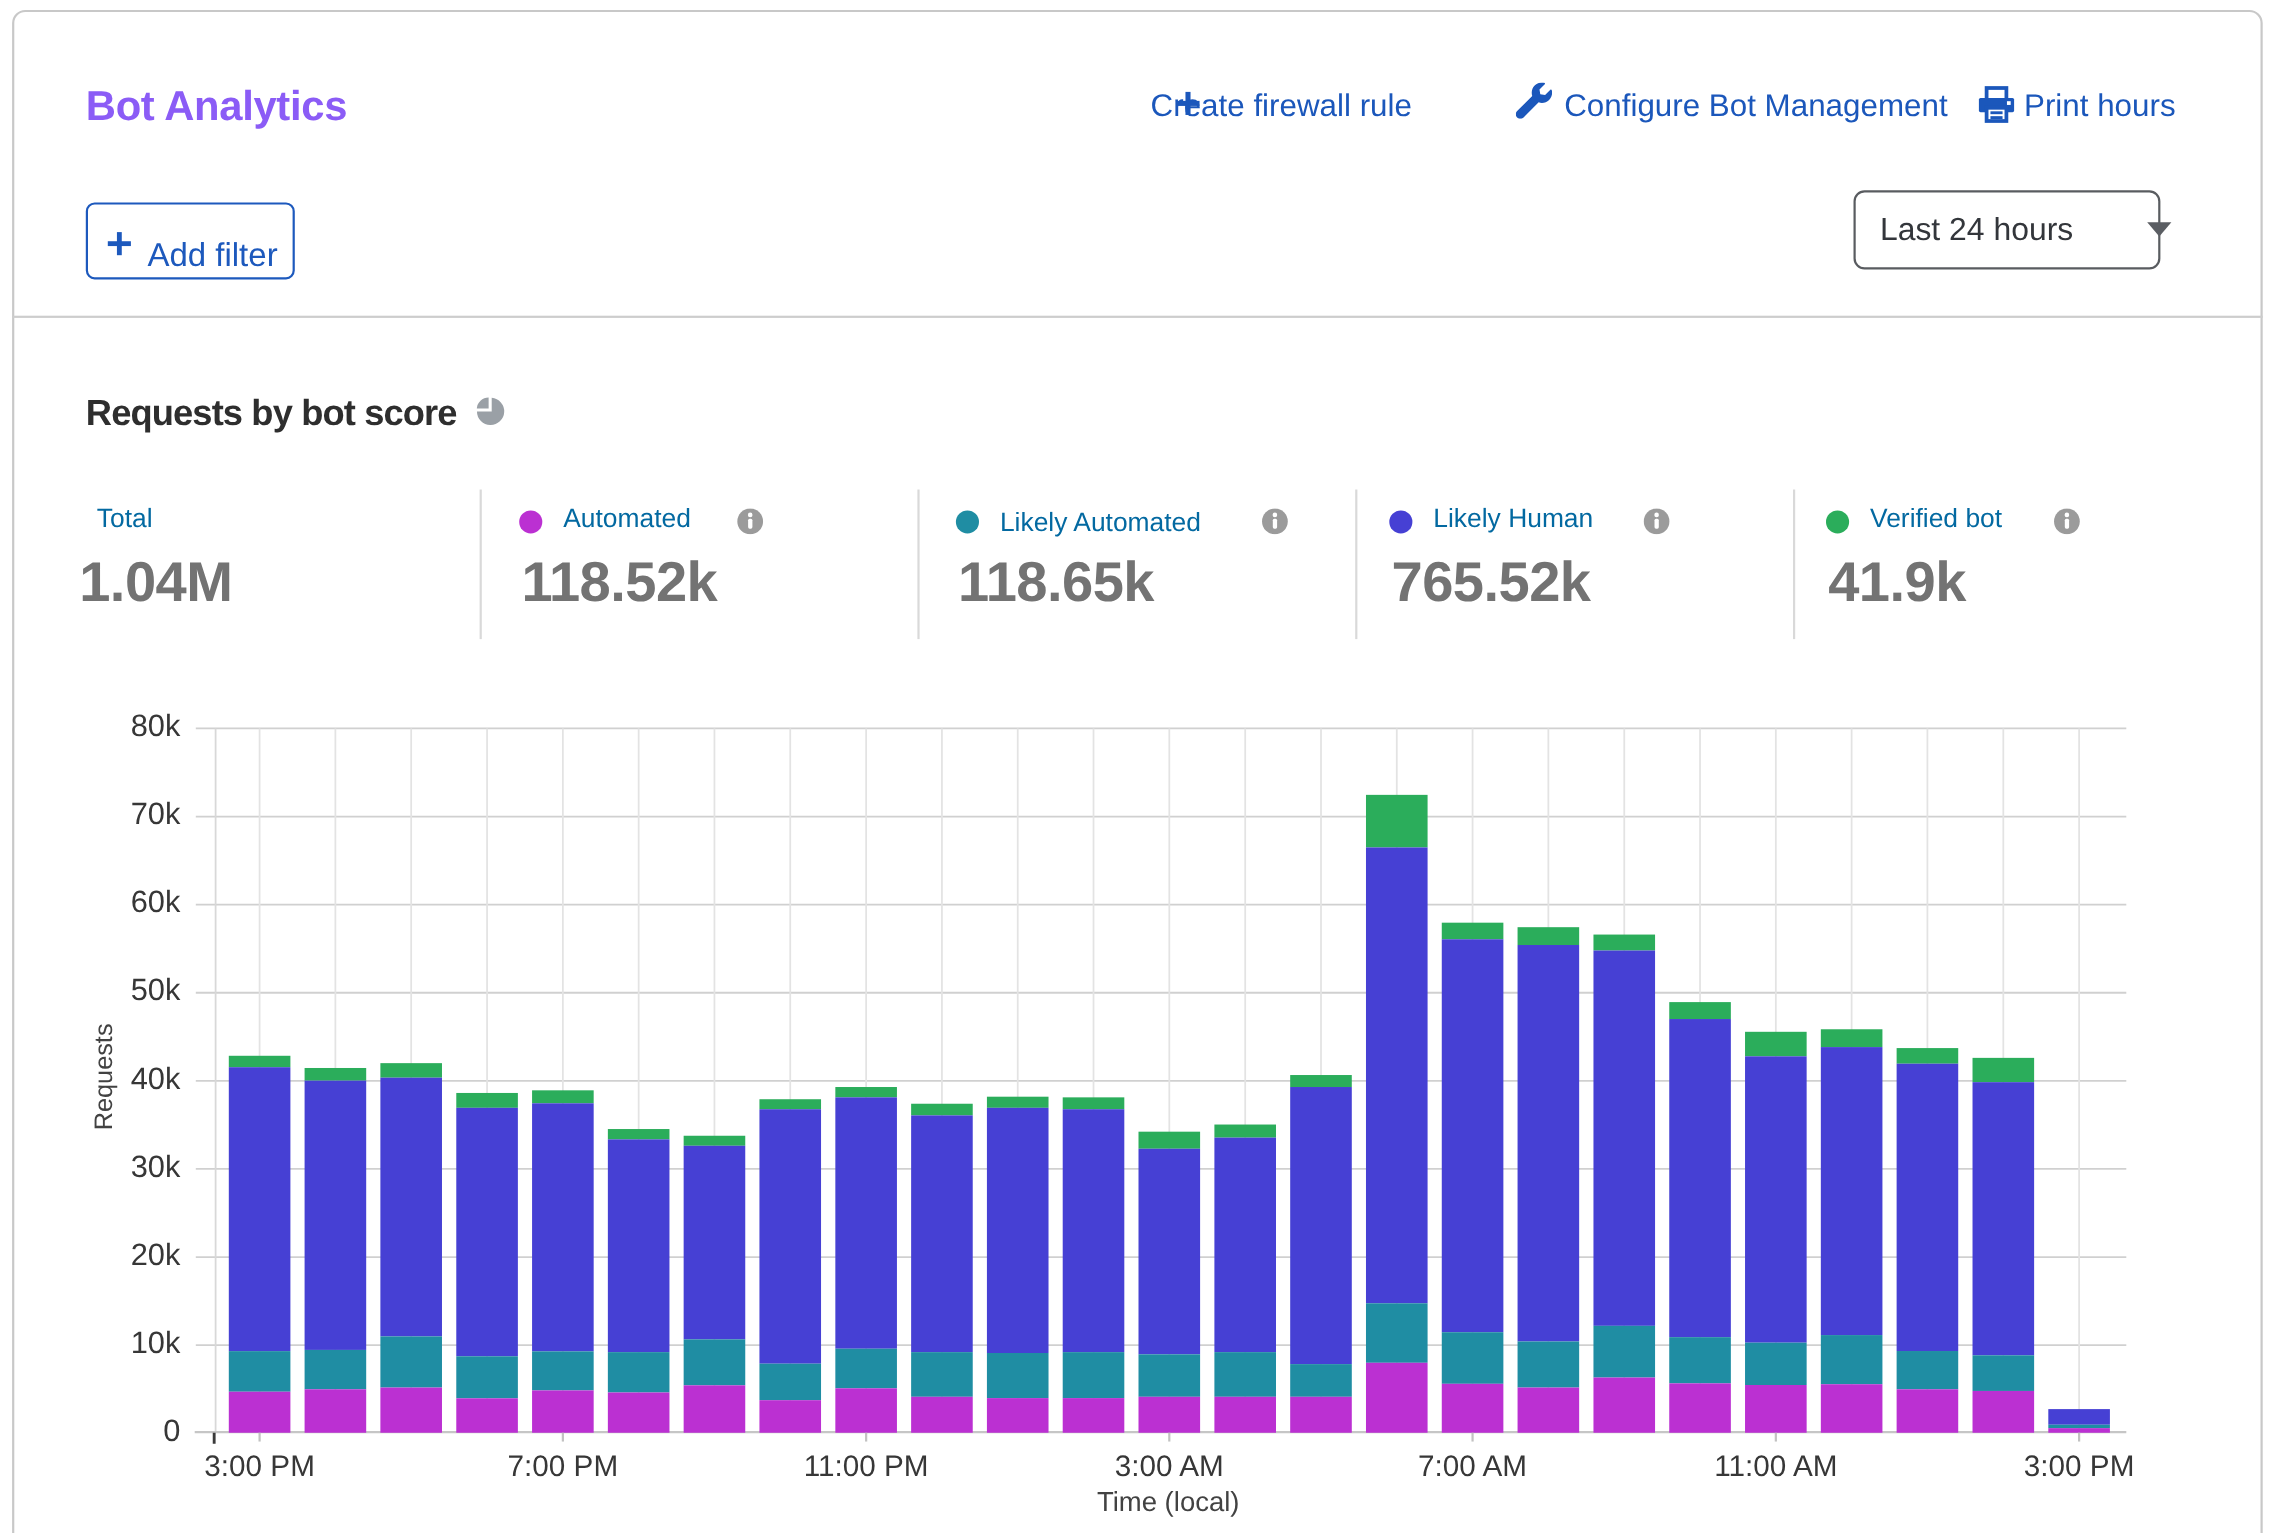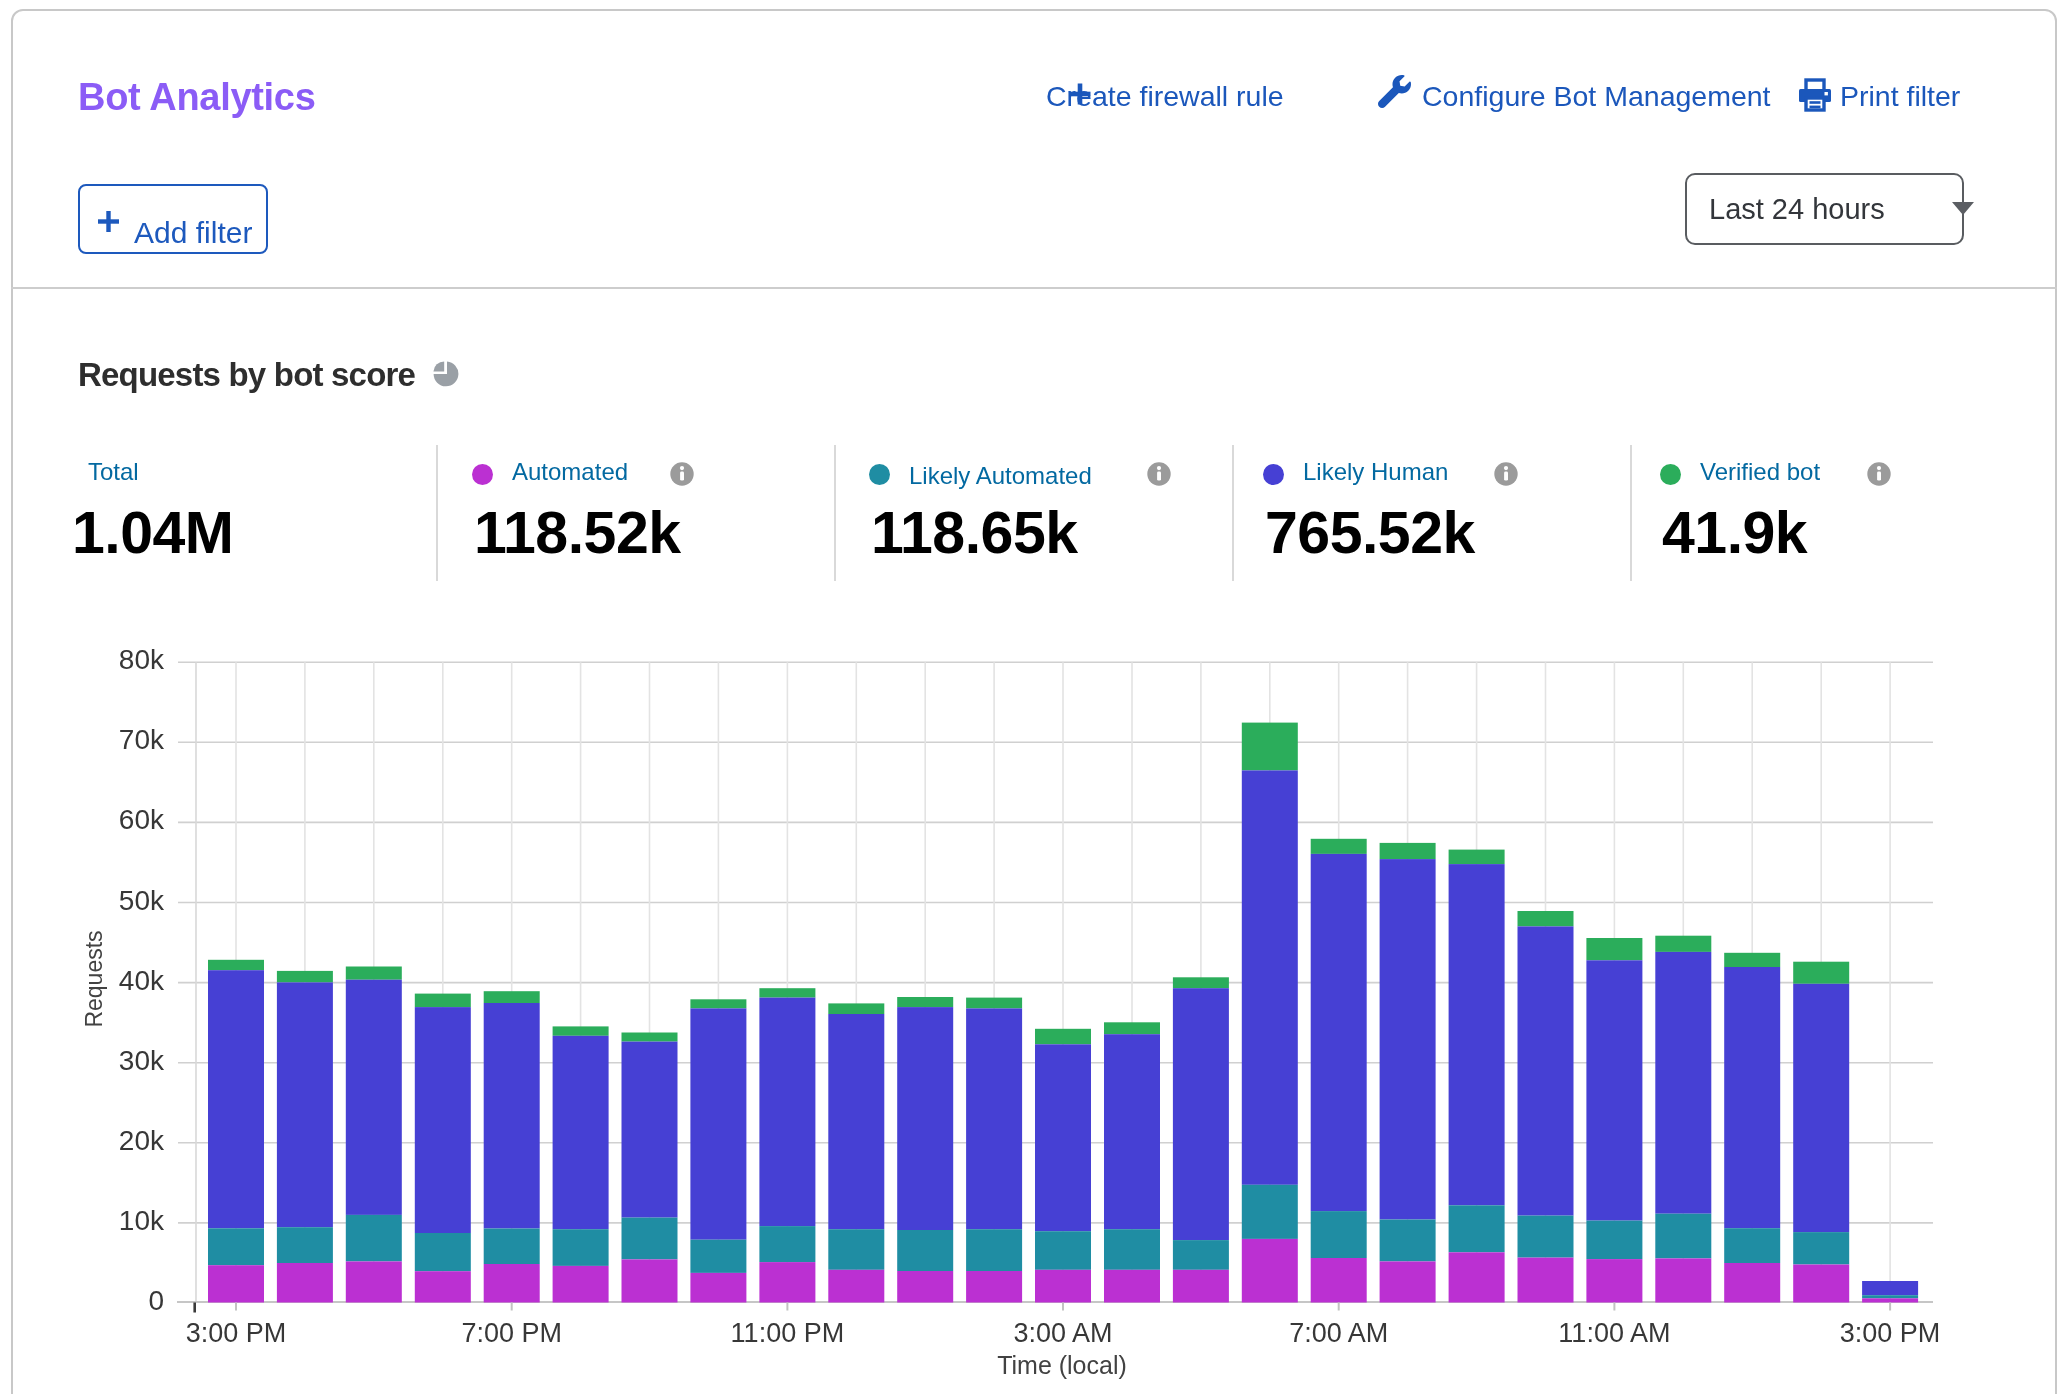--- a/index.html
+++ b/index.html
@@ -13,21 +13,21 @@
   .btn { left:78px; top:184px; width:190px; height:70px; border:2.5px solid #1d59bd;
     border-radius:8px; }
   .sel { left:1685px; top:173px; width:279px; height:72px; border:2px solid #595c60;
     border-radius:10px; font-size:29px; color:#33363b; display:flex; align-items:center;
     padding-left:22px; }
   .caret { left:1952px; top:202px; width:0; height:0; border-left:11px solid transparent;
     border-right:11px solid transparent; border-top:13px solid #5b5e63; }
   .divider { left:11px; top:287px; width:2046px; height:2px; background:#cdcdcd; }
   .h2 { font-size:33px; font-weight:700; color:#2e2e2e; letter-spacing:-0.8px; }
   .lab { font-size:24px; color:#0369a1; }
-  .val { font-size:59px; font-weight:700; color:#000000; letter-spacing:-0.5px; }
+  .val { font-size:51px; font-weight:700; color:#737373; letter-spacing:-0.5px; }
   .dot { width:21px; height:21px; border-radius:50%; }
 </style>
 </head>
 <body>
 <div class="card"></div>
 <div class="abs h1" style="left:78px;top:76px;">Bot Analytics</div>
 
 <svg class="abs" style="left:1069px;top:83px;" width="22" height="22" viewBox="0 0 22 22">
   <rect x="8.7" y="0.5" width="4.6" height="21" fill="#1b57bb"></rect>
   <rect x="0.5" y="8.7" width="21" height="4.6" fill="#1b57bb"></rect>
@@ -40,21 +40,21 @@
 <div class="abs link" style="left:1422px;top:80px;">Configure Bot Management</div>
 
 <svg class="abs" style="left:1798px;top:78px;" width="34" height="34" viewBox="0 0 34 34">
   <rect x="8" y="2" width="18" height="12" fill="none" stroke="#1b57bb" stroke-width="3.4"></rect>
   <rect x="1" y="11" width="32" height="13" rx="1.5" fill="#1b57bb"></rect>
   <rect x="26.5" y="14" width="3.4" height="3.4" fill="#fff"></rect>
   <rect x="8" y="20" width="18" height="12" fill="#fff" stroke="#1b57bb" stroke-width="3.4"></rect>
   <rect x="11.5" y="23.2" width="11" height="2.6" fill="#1b57bb"></rect>
   <rect x="11.5" y="27.6" width="11" height="2.6" fill="#1b57bb"></rect>
 </svg>
-<div class="abs link" style="left:1840px;top:80px;">Print filter</div>
+<div class="abs link" style="left:1840px;top:80px;">Print hours</div>
 
 <div class="abs btn"></div>
 <svg class="abs" style="left:97px;top:210px;" width="23" height="23" viewBox="0 0 23 23">
   <rect x="9.3" y="1" width="4.4" height="21" fill="#1d59bd"></rect>
   <rect x="1" y="9.3" width="21" height="4.4" fill="#1d59bd"></rect>
 </svg>
 <div class="abs" style="left:134px;top:216px;font-size:30px;color:#1d59bd;font-weight:500;">Add filter</div>
 <div class="abs sel">Last 24 hours</div>
 <div class="abs caret"></div>
 <div class="abs divider"></div>

